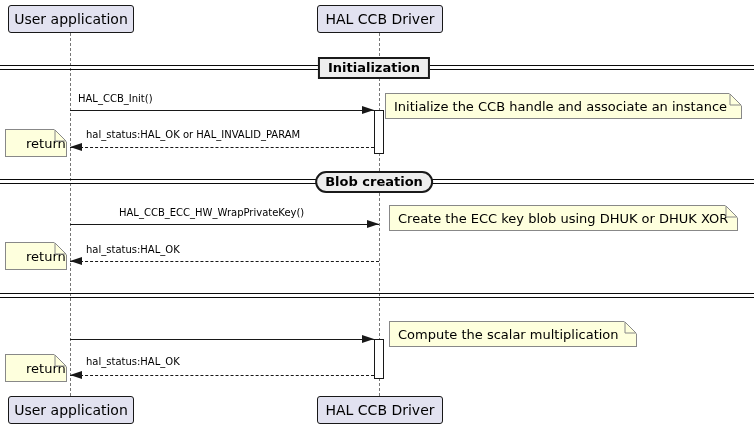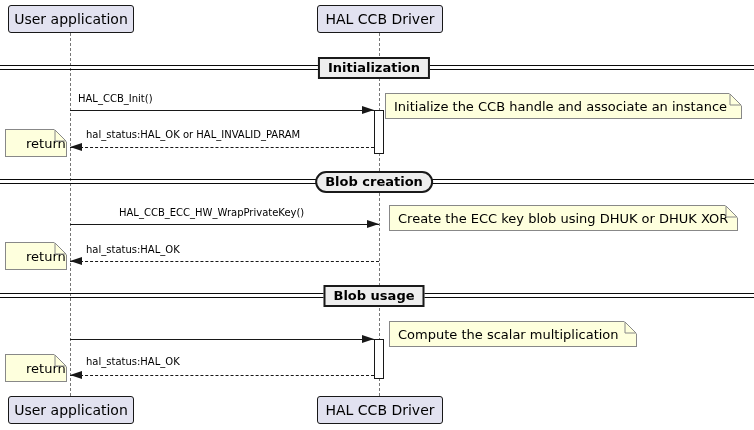--- a/index.html
+++ b/index.html
@@ -142,23 +142,20 @@
   <div class="ret-note" style="left:5px; top:242px;">
     <svg class="fold" width="13" height="13">
       <polygon points="0,0 13,0 13,13" fill="#ffffff"></polygon>
       <path d="M1,1 L1,12 L12,12 Z" fill="#FEFFDD" stroke="#888888" stroke-width="1"></path>
     </svg>
     <span>return</span>
   </div>
 
   <div class="divider-line" style="top:293px;"></div>
   <div class="divider-line" style="top:297px;"></div>
-  <div class="divider-label" style="left:374px; top:285px;">
-    <span>Blob usage</span>
-  </div>
 
   <div class="call-line" style="left:70px; top:339px; width:304px;"></div>
   <div class="head-r" style="left:362px; top:335px;"></div>
 
   <div class="activation" style="left:374px; top:339px; height:38px;"></div>
 
   <div class="note" style="left:389px; top:321px; width:248px;">
     <svg class="fold" width="13" height="13">
       <polygon points="0,0 13,0 13,13" fill="#ffffff"></polygon>
       <path d="M1,1 L1,12 L12,12 Z" fill="#FEFFDD" stroke="#888888" stroke-width="1"></path>

